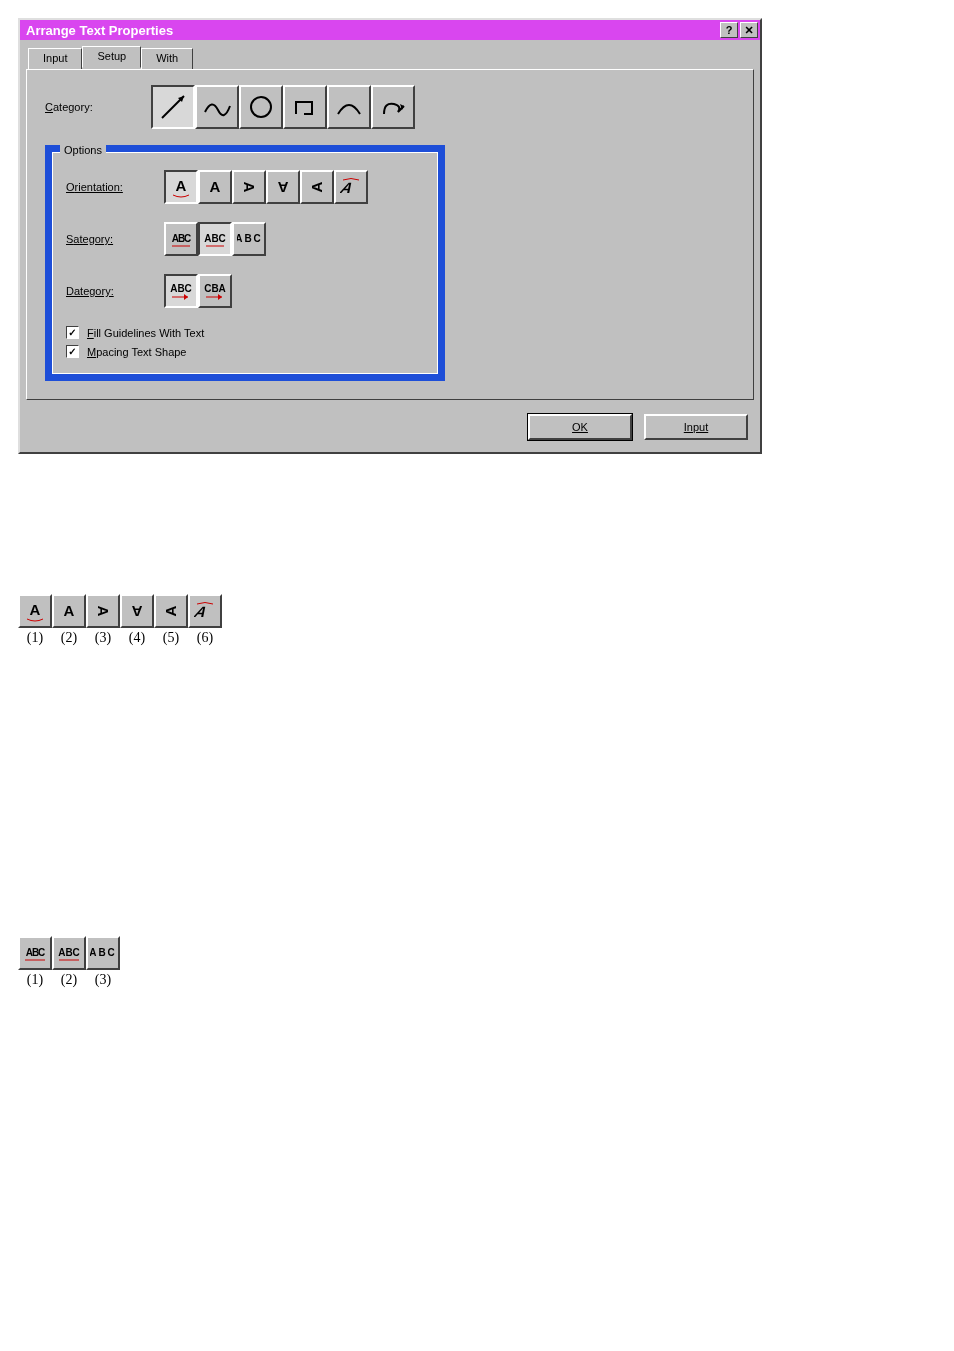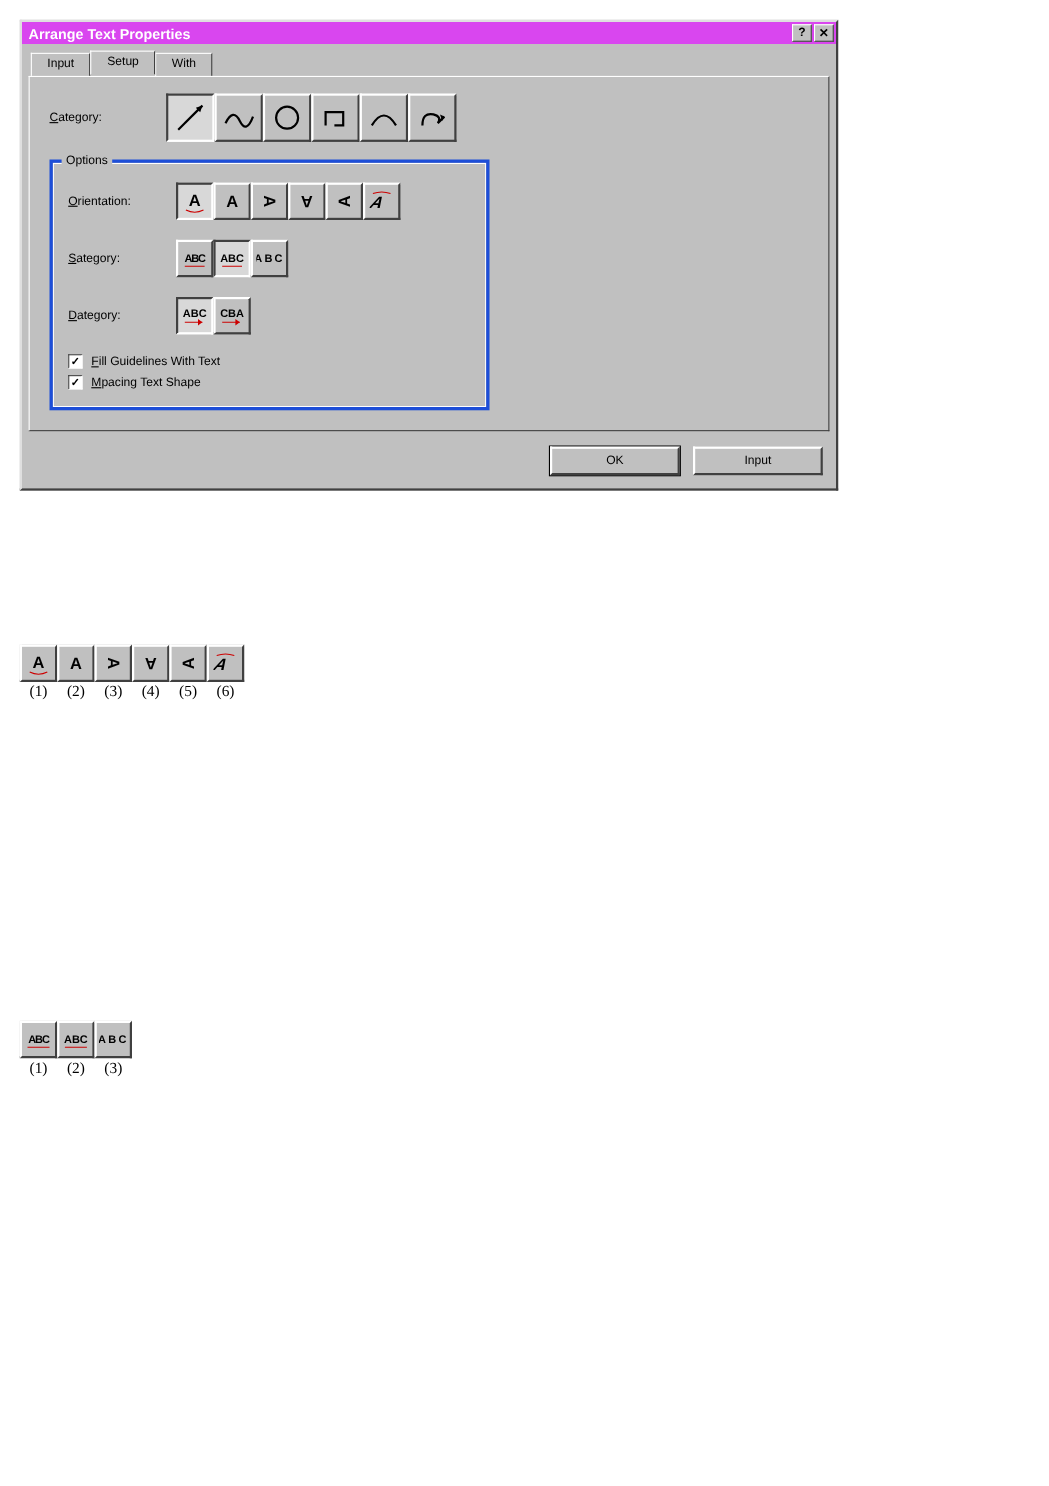--- a/index.html
+++ b/index.html
@@ -56,33 +56,33 @@
       border-color: #fff #404040 #404040 #fff;
       background: #c0c0c0;
       padding: 15px 18px 18px 18px;
       position: relative;
     }
     
     .row { display: flex; align-items: center; margin-bottom: 16px; }
     .row-label { width: 106px; }
     
     .groupbox {
-      border: 3px solid #1d4ed8;
+      border: 7px solid #1d4ed8;
       box-shadow: inset -1px -1px 0 #fff, inset 1px 1px 0 #fff; 
       position: relative;
       padding: 18px 14px 10px 14px;
       margin-top: 14px;
     }
     .groupbox-title {
       position: absolute;
       top: -8px; left: 8px;
       background: #c0c0c0;
       padding: 0 4px;
     }
-    .gbrow { display:flex; align-items:center; margin-bottom:18px; }
+    .gbrow { display:flex; align-items:center; margin-bottom:18px;text-decoration:underline; }
     .gbrow-label { width: 98px; }
     
     .iconbar { display:flex; }
     .iconbtn {
       width: 44px; height: 44px;
       border: 2px solid;
       border-color: #fff #404040 #404040 #fff;
       background: #c0c0c0;
       margin-right: 0;
       display:flex; align-items:center; justify-content:center;
@@ -99,26 +99,27 @@
     .cb {
       width:13px; height:13px; background:#fff;
       border:1px solid; border-color:#404040 #fff #fff #404040;
       margin-right:8px;
       display:flex; align-items:center; justify-content:center;
       font-size:10px; font-weight:bold;
     }
     
     .dlg-btns { display:flex; justify-content:flex-end; padding: 8px 12px 12px 0; gap:12px; }
     .pushbtn {
-      width: 118px; height: 26px;
+      width: 104px; height: 26px;
       background:#c0c0c0;
       border:2px solid;
       border-color:#fff #404040 #404040 #fff;
       display:flex; align-items:center; justify-content:center;
       cursor: default;
+      text-decoration: underline;
     }
     .pushbtn.default { box-shadow: 0 0 0 1px #000; }
     .accel { text-decoration: underline; }
 
     
     .legend { margin-top: 140px; }
     .legend2 { margin-top: 290px; }
     .legend-icons { display:flex; }
     .legend-nums { display:flex; margin-top:2px; }
     .legend-nums span {

